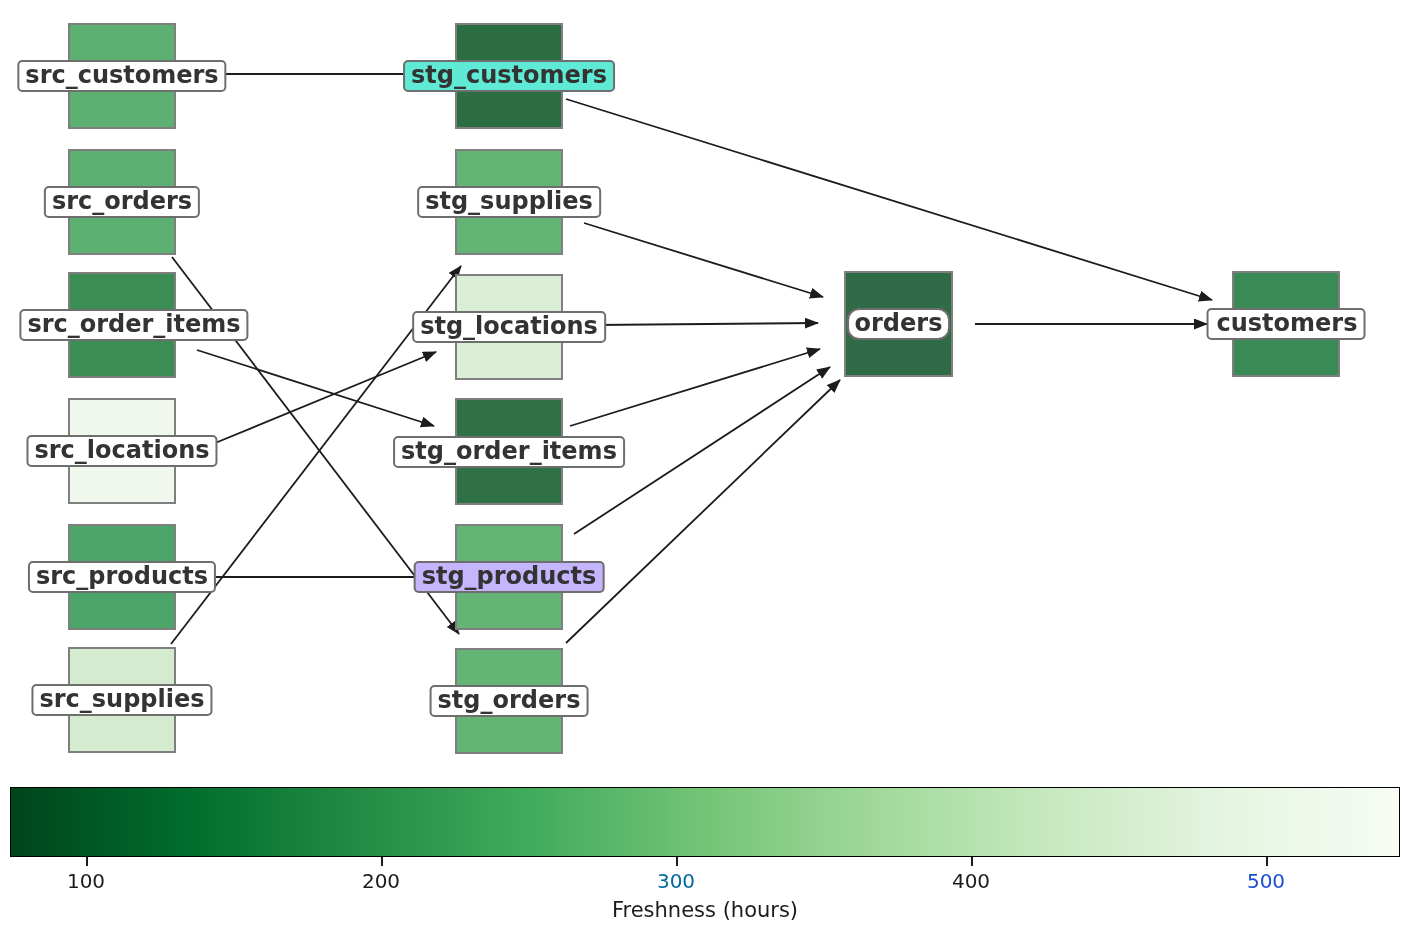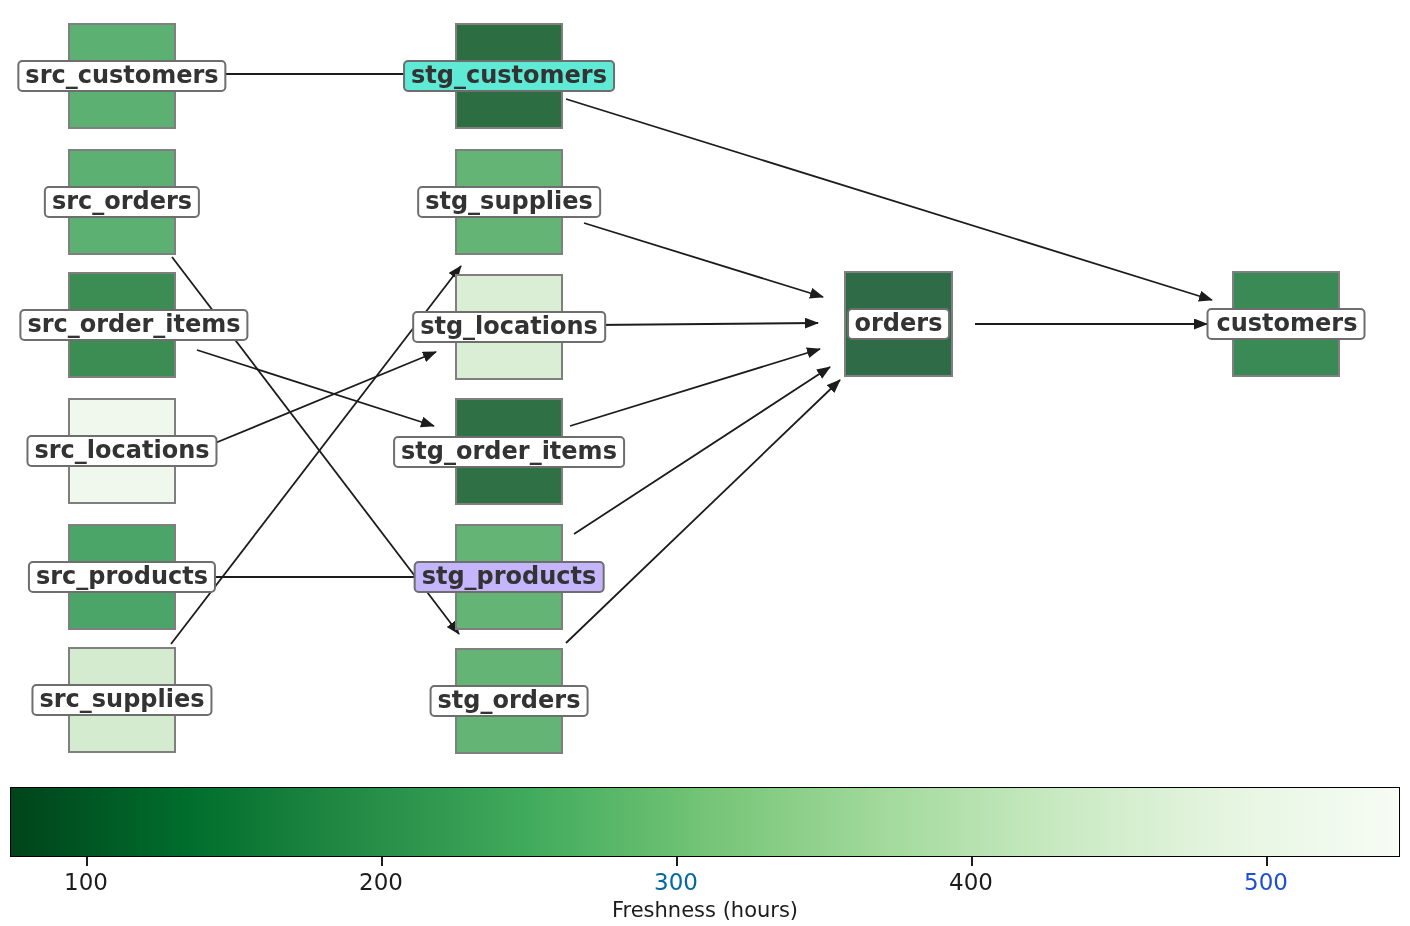--- a/index.html
+++ b/index.html
@@ -42,21 +42,21 @@
   }
   .cbar-tick {
     position: absolute;
     width: 1.6px;
     height: 9px;
     background: #1c1c1c;
   }
   .cbar-tick-label {
     position: absolute;
     transform: translateX(-50%);
-    font-size: 23px;
+    font-size: 20px;
     color: #1c1c1c;
     white-space: nowrap;
   }
   .cbar-axis-label {
     position: absolute;
     transform: translateX(-50%);
     font-size: 21px;
     color: #1c1c1c;
     white-space: nowrap;
   }
@@ -108,21 +108,21 @@
       <div class="node-label" style="left: 509px; top: 202px; background: rgb(255, 255, 255); border-color: rgb(110, 110, 110); color: rgb(51, 51, 51);">stg_supplies</div>
       <div class="node-box" style="left: 455px; top: 274px; width: 108px; height: 106px; background: rgb(217, 238, 212); border-color: rgb(127, 127, 127);"></div>
       <div class="node-label" style="left: 509px; top: 327px; background: rgb(255, 255, 255); border-color: rgb(110, 110, 110); color: rgb(51, 51, 51);">stg_locations</div>
       <div class="node-box" style="left: 455px; top: 398px; width: 108px; height: 107px; background: rgb(47, 112, 68); border-color: rgb(127, 127, 127);"></div>
       <div class="node-label" style="left: 509px; top: 451.5px; background: rgb(255, 255, 255); border-color: rgb(110, 110, 110); color: rgb(51, 51, 51);">stg_order_items</div>
       <div class="node-box" style="left: 455px; top: 524px; width: 108px; height: 106px; background: rgb(100, 180, 118); border-color: rgb(127, 127, 127);"></div>
       <div class="node-label" style="left: 509px; top: 577px; background: #c4b5fd; border-color: rgb(110, 110, 110); color: rgb(51, 51, 51);">stg_products</div>
       <div class="node-box" style="left: 455px; top: 648px; width: 108px; height: 106px; background: rgb(100, 180, 118); border-color: rgb(127, 127, 127);"></div>
       <div class="node-label" style="left: 509px; top: 701px; background: rgb(255, 255, 255); border-color: rgb(110, 110, 110); color: rgb(51, 51, 51);">stg_orders</div>
       <div class="node-box" style="left: 844px; top: 271px; width: 109px; height: 106px; background: rgb(47, 107, 71); border-color: rgb(127, 127, 127);"></div>
-      <div class="node-label" style="left: 898.5px; top: 324px; background: rgb(255, 255, 255); border-color: rgb(110, 110, 110); color: rgb(51, 51, 51);">orders</div>
+      <div class="node-label" style="left: 898.5px; top: 324px; background: rgb(255, 255, 255); border-color: rgb(110, 110, 110); color: rgb(51, 51, 51); border-radius: 12px;">orders</div>
       <div class="node-box" style="left: 1232px; top: 271px; width: 108px; height: 106px; background: rgb(58, 138, 85); border-color: rgb(127, 127, 127);"></div>
       <div class="node-label" style="left: 1286px; top: 324px; background: rgb(255, 255, 255); border-color: rgb(110, 110, 110); color: rgb(51, 51, 51); padding-left: 8px;">customers</div>
     </div>
 
   <div id="colorbar-area">
     <div class="cbar" id="cbar-gradient" style="left: 10px; top: 787px; width: 1390px; height: 70px; background: linear-gradient(to right, rgb(0, 68, 27), rgb(0, 109, 44), rgb(35, 139, 69), rgb(65, 171, 93), rgb(116, 196, 118), rgb(161, 217, 155), rgb(199, 233, 192), rgb(229, 245, 224), rgb(247, 252, 245));"></div>
     <div id="cbar-ticks">
         <div class="cbar-tick" style="left: 86px; top: 857px; background: rgb(28, 28, 28);"></div>
         <div class="cbar-tick-label" style="left: 86px; top: 869px; color: rgb(28, 28, 28);">100</div>
         <div class="cbar-tick" style="left: 381px; top: 857px; background: rgb(28, 28, 28);"></div>

